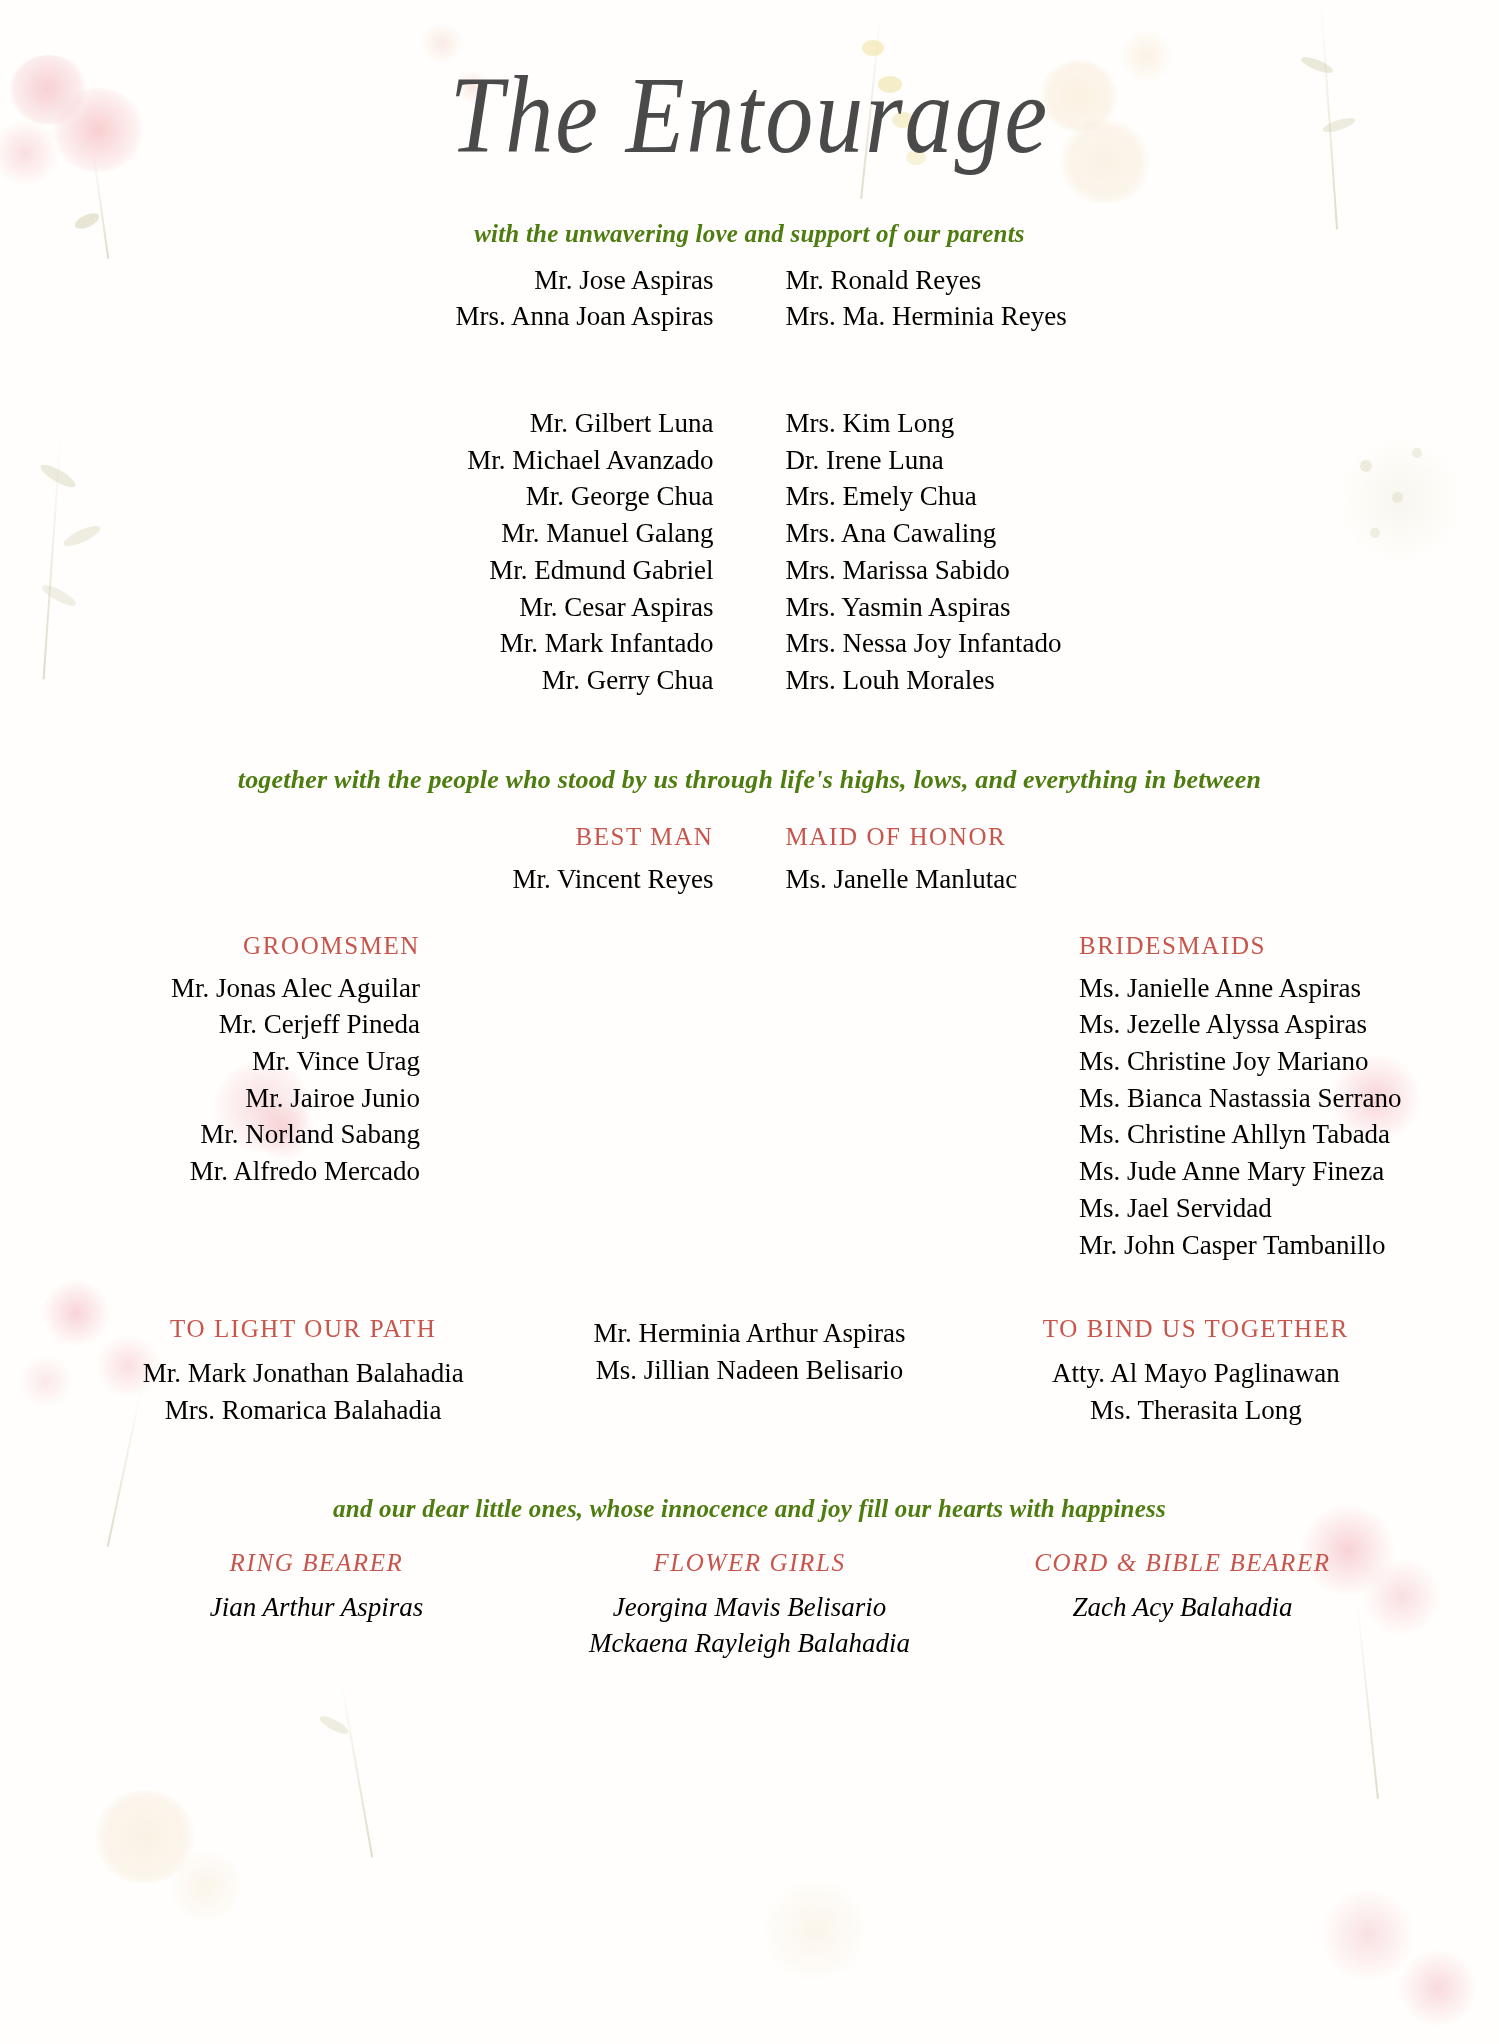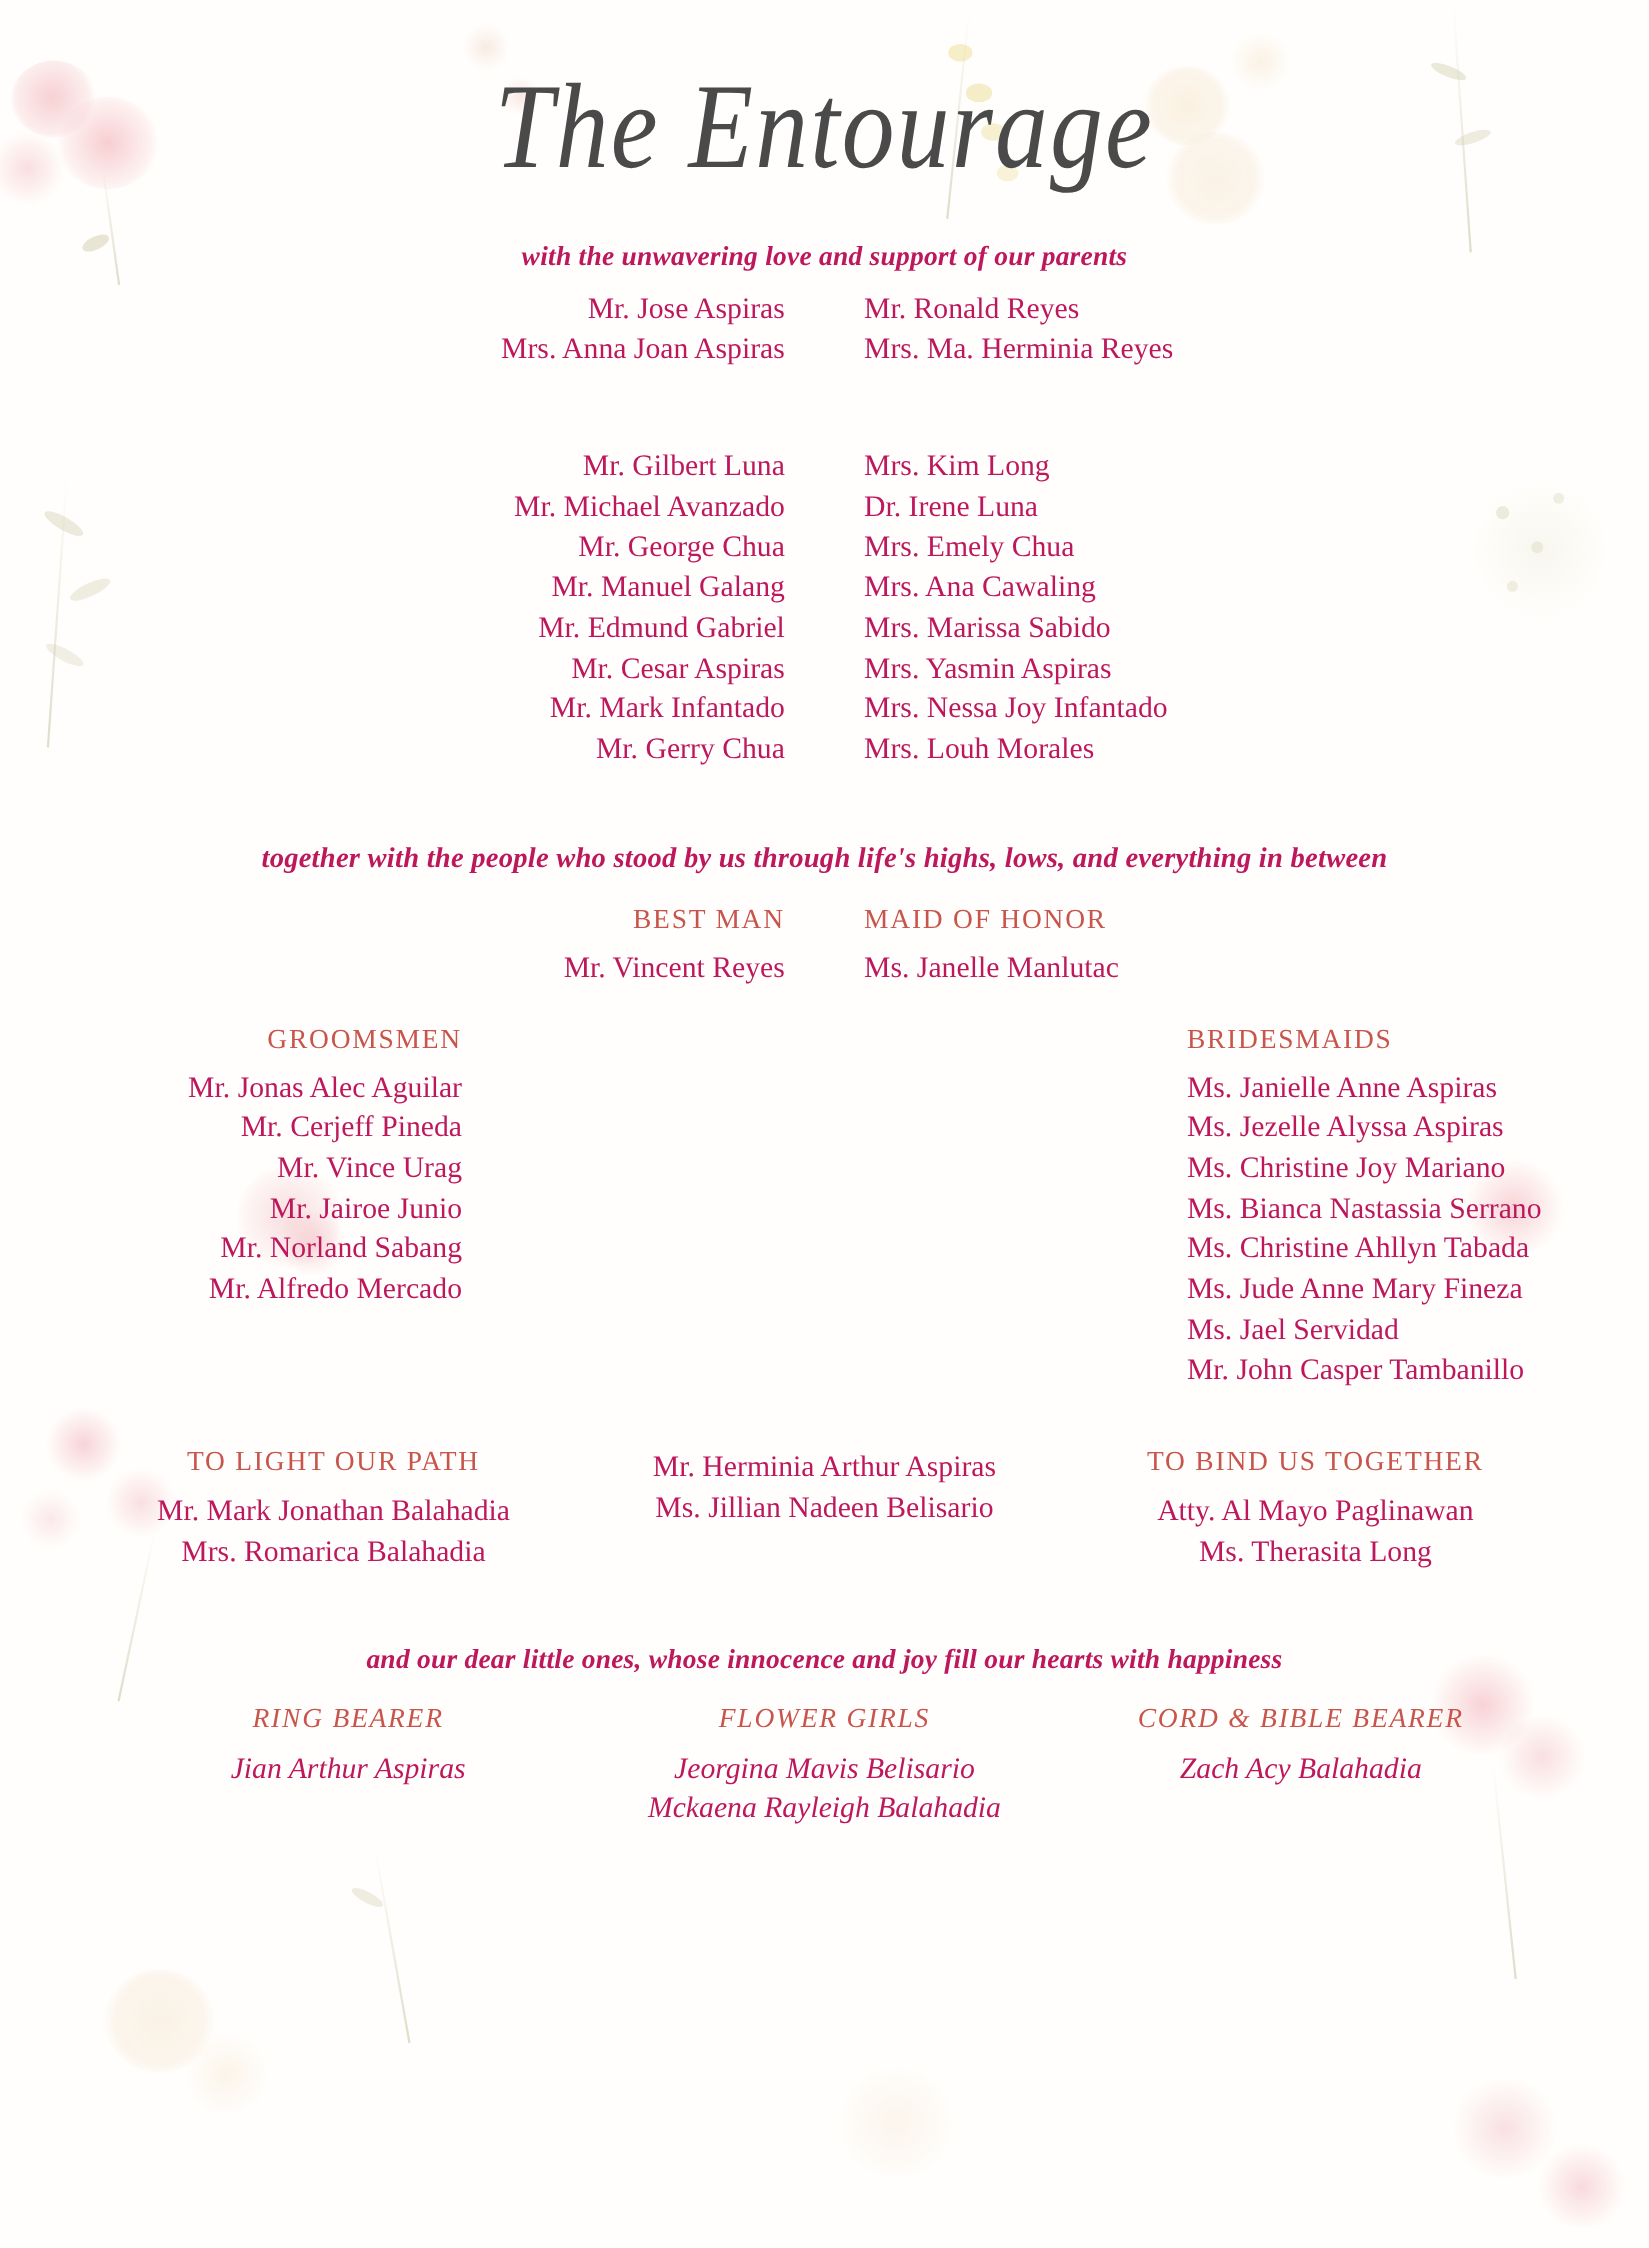--- a/index.html
+++ b/index.html
@@ -57,21 +57,21 @@
     color: #4a4a4a;
     letter-spacing: 2px;
     line-height: 1.1;
     margin: 22px 0 10px 0;
     font-weight: 400;
     transform: scaleY(1.15);
   }
 
   .section-caption {
     text-align: center;
-    color: #be185d;
+    color: #4d7c0f;
     font-style: italic;
     font-weight: bold;
     font-size: 25px;
     letter-spacing: 0.2px;
     margin: 0;
   }
   .caption-wide {
     font-size: 26px;
   }
 
@@ -87,21 +87,21 @@
     padding-right: 36px;
   }
   .col-left-align {
     width: 360px;
     text-align: left;
     padding-left: 36px;
   }
   .name {
     font-size: 27px;
     line-height: 1.36;
-    color: #be185d;
+    color: #000000;
     white-space: nowrap;
   }
 
   .gap-sm { height: 42px; }
   .gap-md { height: 56px; }
   .gap-lg { height: 66px; }
 
   .role-head {
     color: #c8554b;
     font-size: 25px;

